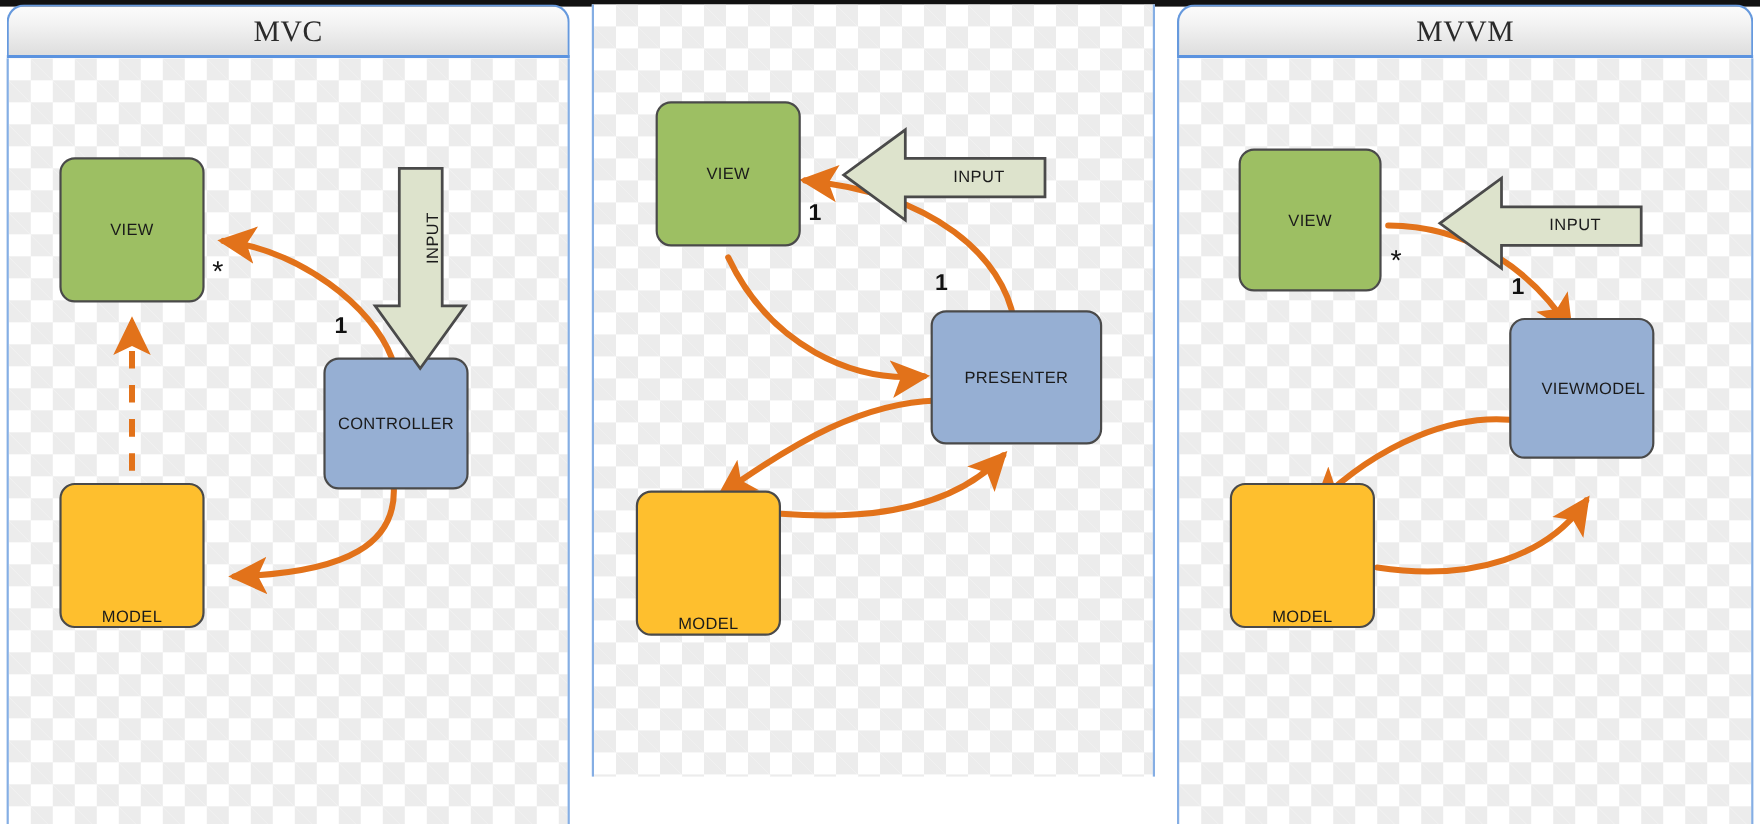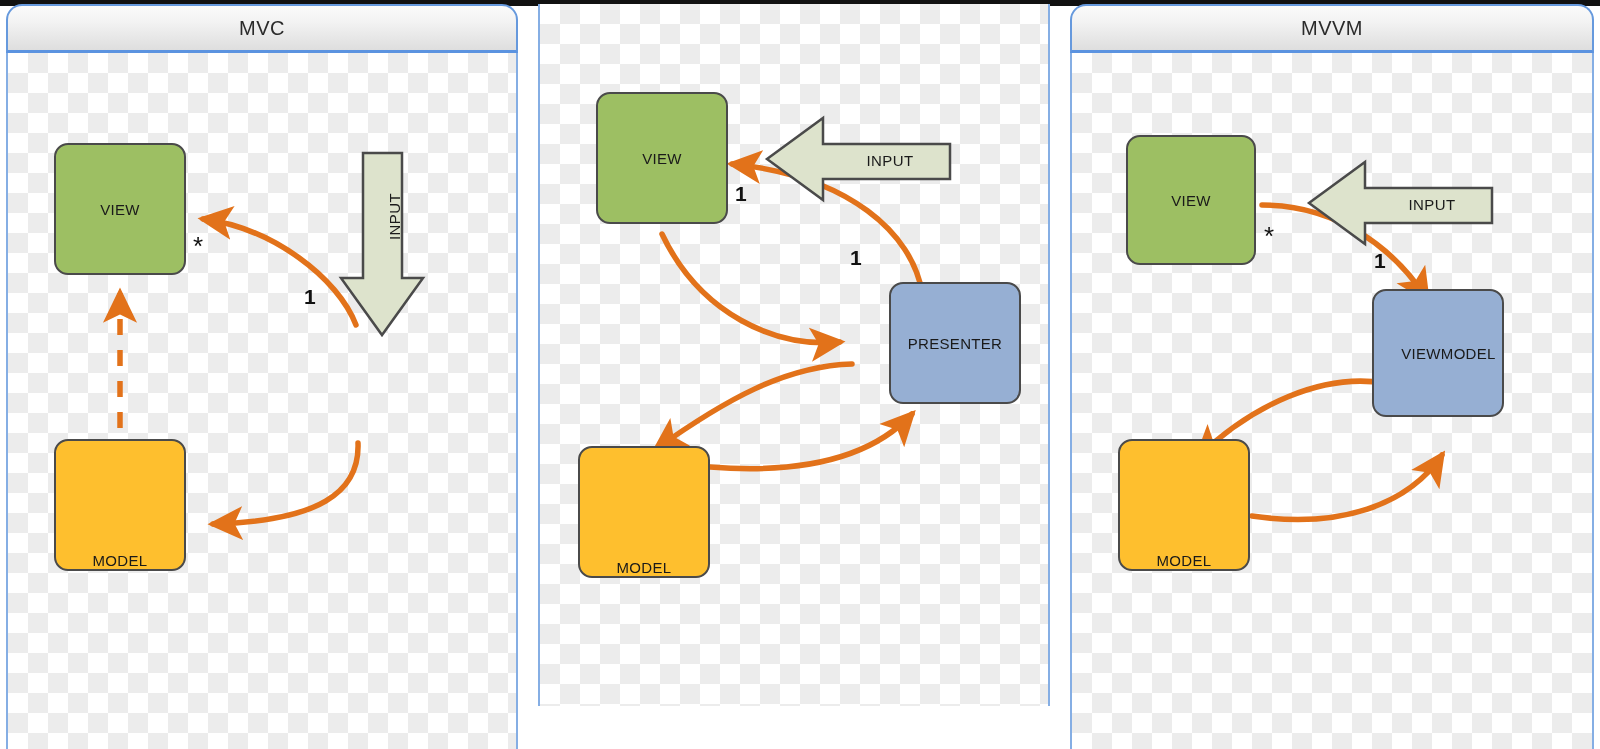--- a/index.html
+++ b/index.html
@@ -42,24 +42,24 @@
     border-bottom: 3px solid #5b93e0;
     border-top-left-radius: 16px;
     border-top-right-radius: 16px;
     background: linear-gradient(to bottom, #fbfbfb 0%, #f3f3f3 35%, #e6e6e6 75%, #dedede 100%);
     display: flex;
     align-items: center;
     justify-content: center;
   }
 
   .panel-title {
-    font-size: 20px;
+    font-size: 27px;
     color: #2b2b2b;
     letter-spacing: 0.5px;
-    font-family: Liberation Sans, sans-serif;
+    font-family: Liberation Serif, serif;
   }
 
   .panel-body {
     position: relative;
     border-left: 2px solid #85aee4;
     border-right: 2px solid #85aee4;
     background-color: #ffffff;
     background-image:
       linear-gradient(45deg, #ececec 25%, transparent 25%, transparent 75%, #ececec 75%, #ececec),
       linear-gradient(45deg, #ececec 25%, transparent 25%, transparent 75%, #ececec 75%, #ececec);
@@ -145,20 +145,23 @@
 
         <path d="M 350,390 C 352,440 310,468 205,471" fill="none" stroke="#E2721A" stroke-width="5.5" stroke-linecap="round" marker-end="url(#ah-mvc)"></path>
 
         <path d="M 112,406 L 112,240" fill="none" stroke="#E2721A" stroke-width="5.5" stroke-dasharray="16 15" stroke-linecap="butt" marker-end="url(#ah-mvc)"></path>
       </svg>
 
       <div class="node view" style="left:46px; top:90px; width:132px; height:132px;">
         <span>VIEW</span>
       </div>
 
+      <div class="node ctrl" style="left:286px; top:272px; width:132px; height:120px;">
+        <span>CONTROLLER</span>
+      </div>
 
       <div class="node model" style="left:46px; top:386px; width:132px; height:132px;">
         <span>MODEL</span>
       </div>
 
       <span class="mult star" style="left:185px; top:178px;">*</span>
       <span class="mult" style="left:296px; top:232px;">1</span>
 
       <svg class="arrows" viewBox="0 0 508 702" preserveAspectRatio="none" style="z-index:6;">
         <path d="M 355,100 L 394,100 L 394,225 L 415,225 L 374,282 L 333,225 L 355,225 Z" fill="#DDE3CC" stroke="#4A4A4A" stroke-width="2.5" stroke-linejoin="miter"></path>
@@ -184,21 +187,21 @@
 
         <path d="M 312,360 C 245,362 185,396 116,445" fill="none" stroke="#E2721A" stroke-width="5.5" stroke-linecap="round" marker-end="url(#ah-mvp)"></path>
 
         <path d="M 170,463 C 260,470 330,455 372,410" fill="none" stroke="#E2721A" stroke-width="5.5" stroke-linecap="round" marker-end="url(#ah-mvp)"></path>
       </svg>
 
       <div class="node view" style="left:56px; top:88px; width:132px; height:132px;">
         <span>VIEW</span>
       </div>
 
-      <div class="node ctrl" style="left:306px; top:278px; width:132px; height:122px;margin-left:43px;">
+      <div class="node ctrl" style="left:306px; top:278px; width:156px; height:122px;">
         <span>PRESENTER</span>
       </div>
 
       <div class="node model" style="left:38px; top:442px; width:132px; height:132px;">
         <span>MODEL</span>
       </div>
 
       <span class="mult" style="left:195px; top:178px;">1</span>
       <span class="mult" style="left:310px; top:242px;">1</span>
 

